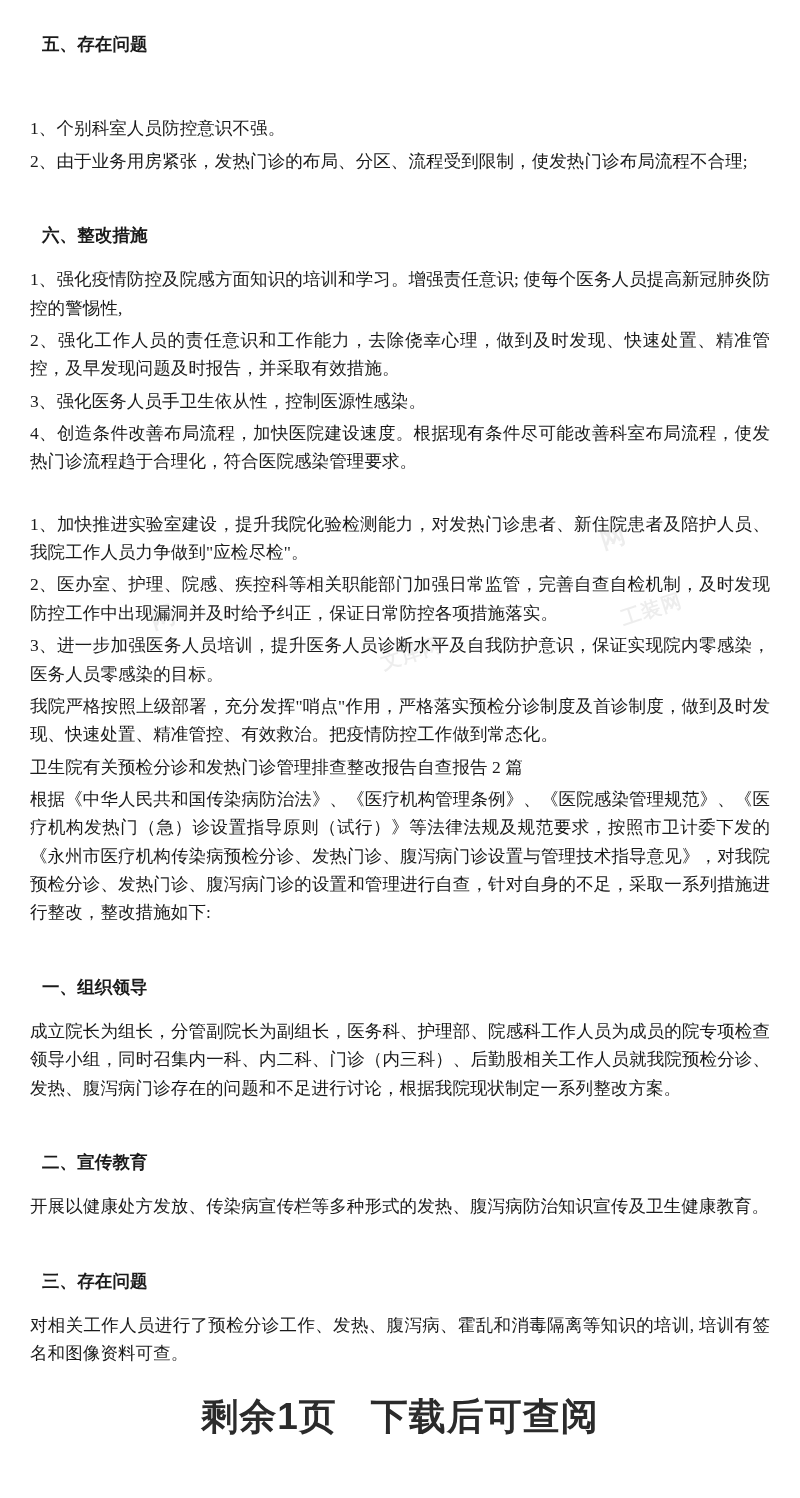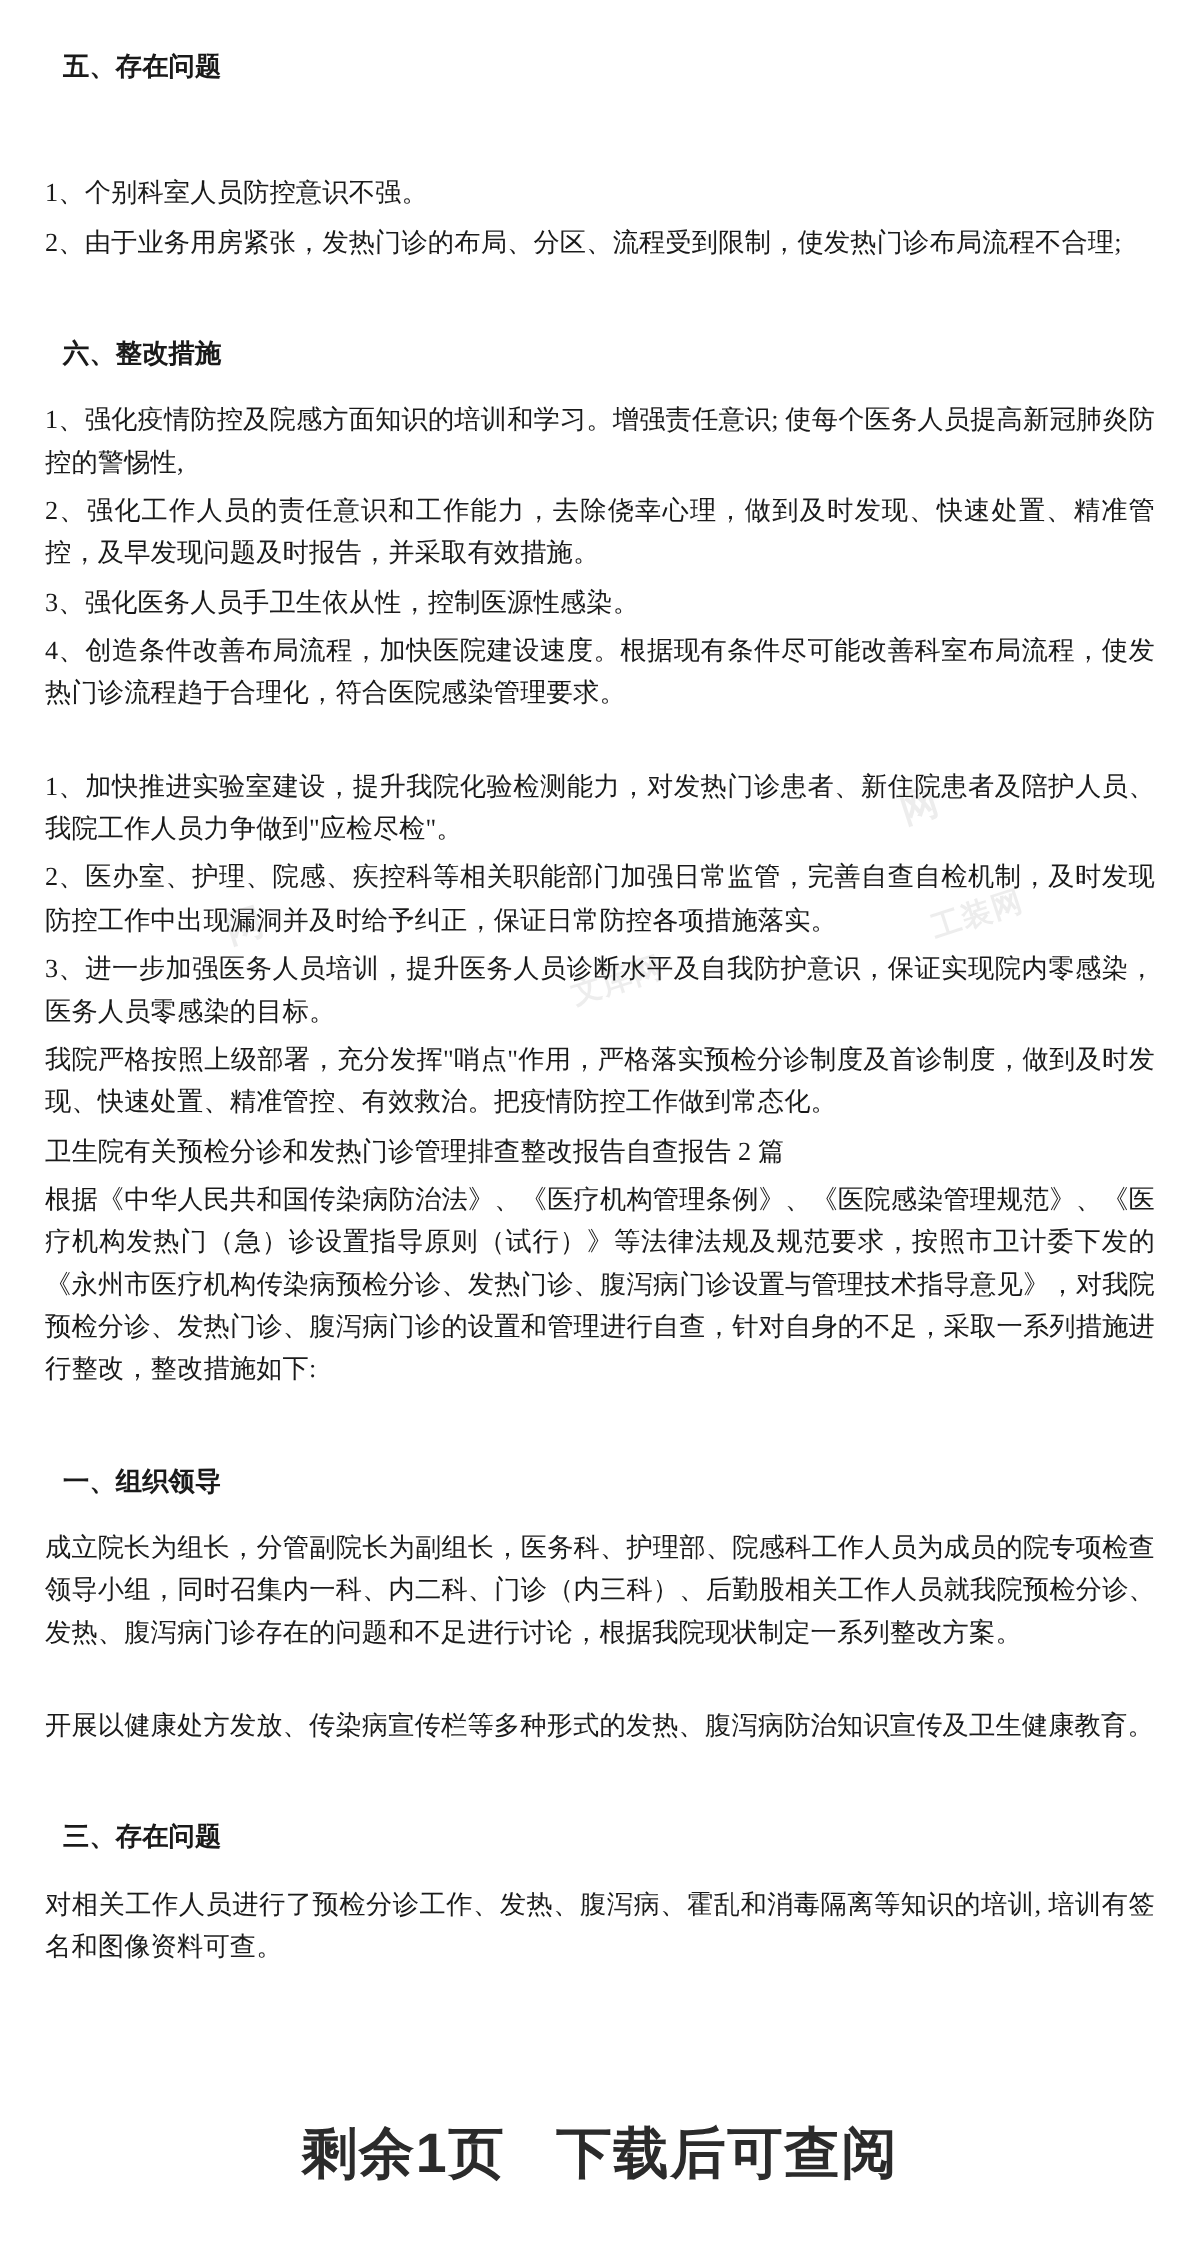--- a/index.html
+++ b/index.html
@@ -61,21 +61,21 @@
     transform-origin: center;
   }
   .wm-big { font-size: 25px; letter-spacing: 2px; }
   .wm-mid { font-size: 20px; letter-spacing: 1px; }
 
   
   .footer {
     position: absolute;
     left: 0;
     right: 0;
-    bottom: 37px;
+    bottom: 56px;
     text-align: center;
     z-index: 3;
   }
   .footer-text {
     display: inline-block;
     font-family: "Liberation Sans", sans-serif;
     font-weight: bold;
     font-size: 37px;
     color: #2b2b2b;
     letter-spacing: 1px;
@@ -118,20 +118,21 @@
     <div class="para">卫生院有关预检分诊和发热门诊管理排查整改报告自查报告 2 篇</div>
     <div class="para">根据《中华人民共和国传染病防治法》、《医疗机构管理条例》、《医院感染管理规范》、《医疗机构发热门（急）诊设置指导原则（试行）》等法律法规及规范要求，按照市卫计委下发的《永州市医疗机构传染病预检分诊、发热门诊、腹泻病门诊设置与管理技术指导意见》，对我院预检分诊、发热门诊、腹泻病门诊的设置和管理进行自查，针对自身的不足，采取一系列措施进行整改，整改措施如下:</div>
 
     <div class="spacer-md"></div>
 
     <div class="heading">一、组织领导</div>
     <div class="para">成立院长为组长，分管副院长为副组长，医务科、护理部、院感科工作人员为成员的院专项检查领导小组，同时召集内一科、内二科、门诊（内三科）、后勤股相关工作人员就我院预检分诊、发热、腹泻病门诊存在的问题和不足进行讨论，根据我院现状制定一系列整改方案。</div>
 
     <div class="spacer-md"></div>
 
+    <div class="heading">二、宣传教育</div>
     <div class="para">开展以健康处方发放、传染病宣传栏等多种形式的发热、腹泻病防治知识宣传及卫生健康教育。</div>
 
     <div class="spacer-md"></div>
 
     <div class="heading">三、存在问题</div>
     <div class="para">对相关工作人员进行了预检分诊工作、发热、腹泻病、霍乱和消毒隔离等知识的培训, 培训有签名和图像资料可查。</div>
 
   </div>
 
   <div class="footer">

